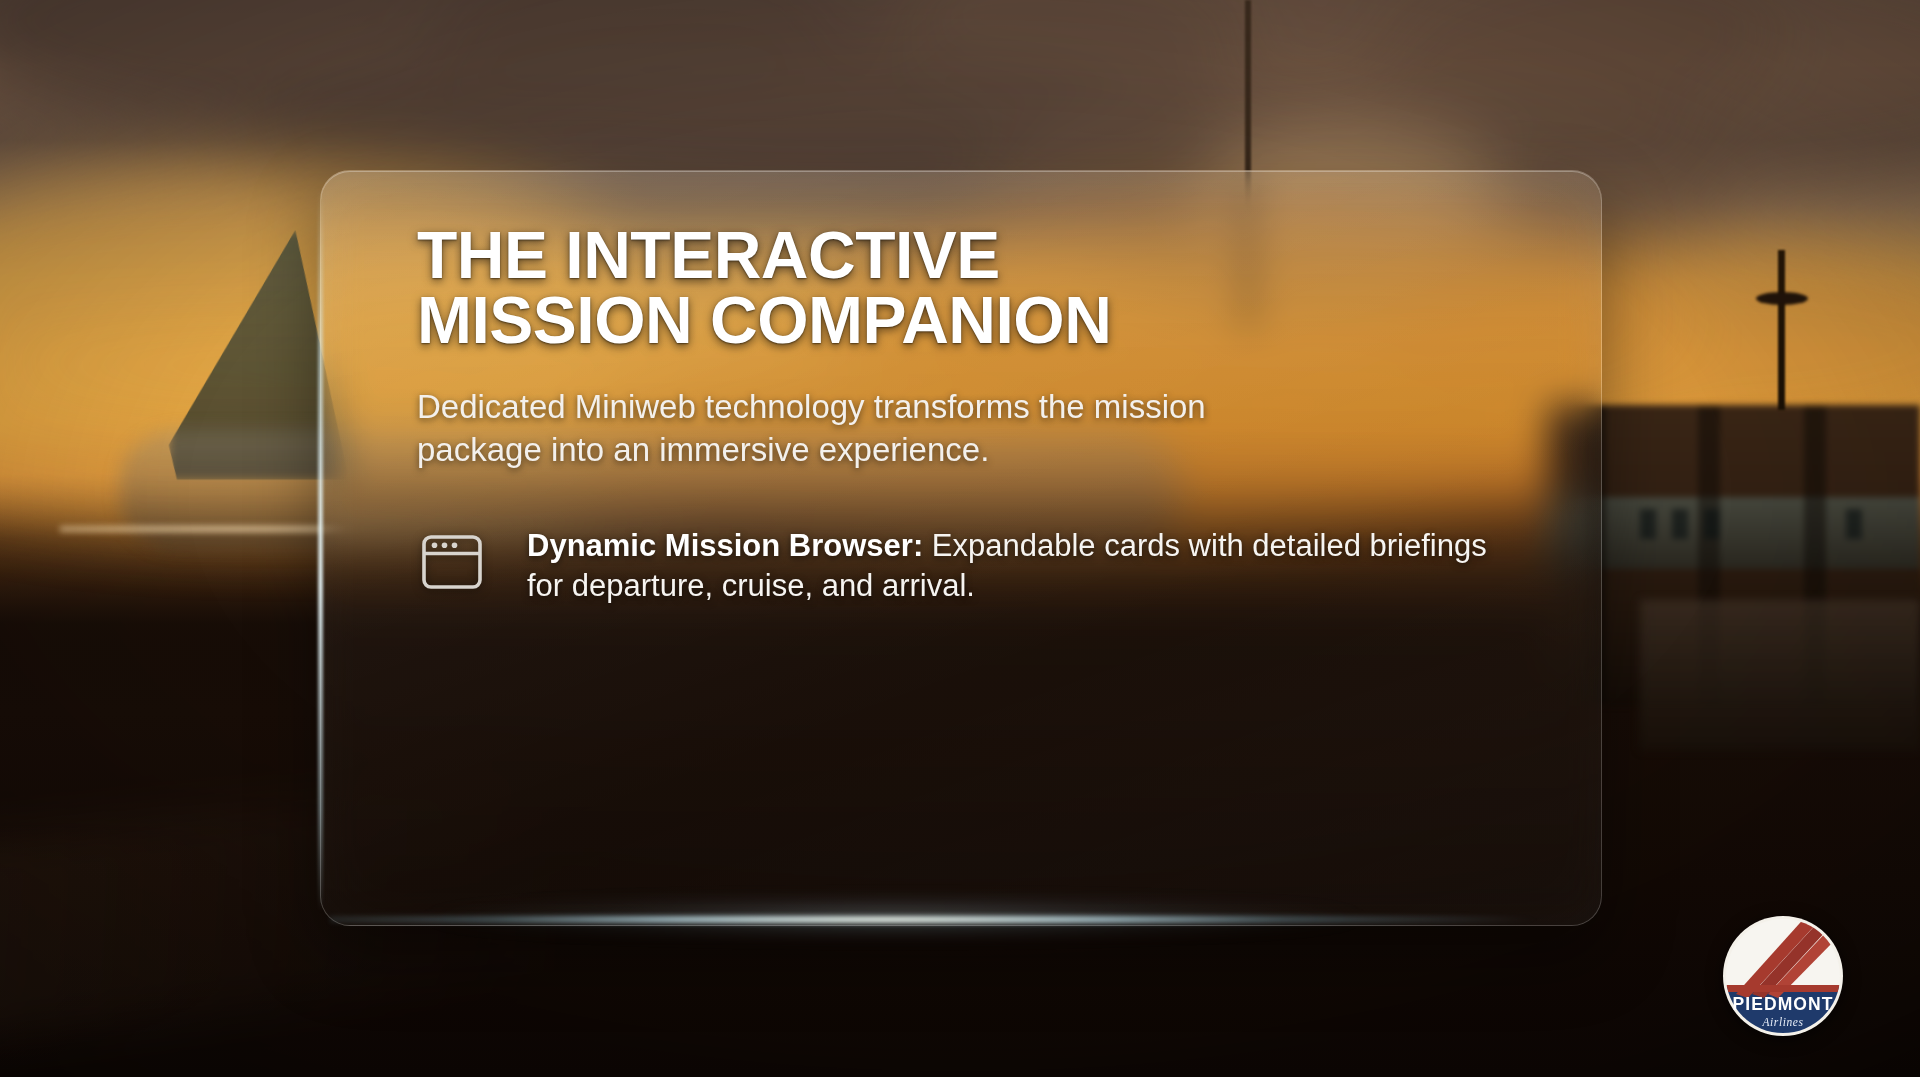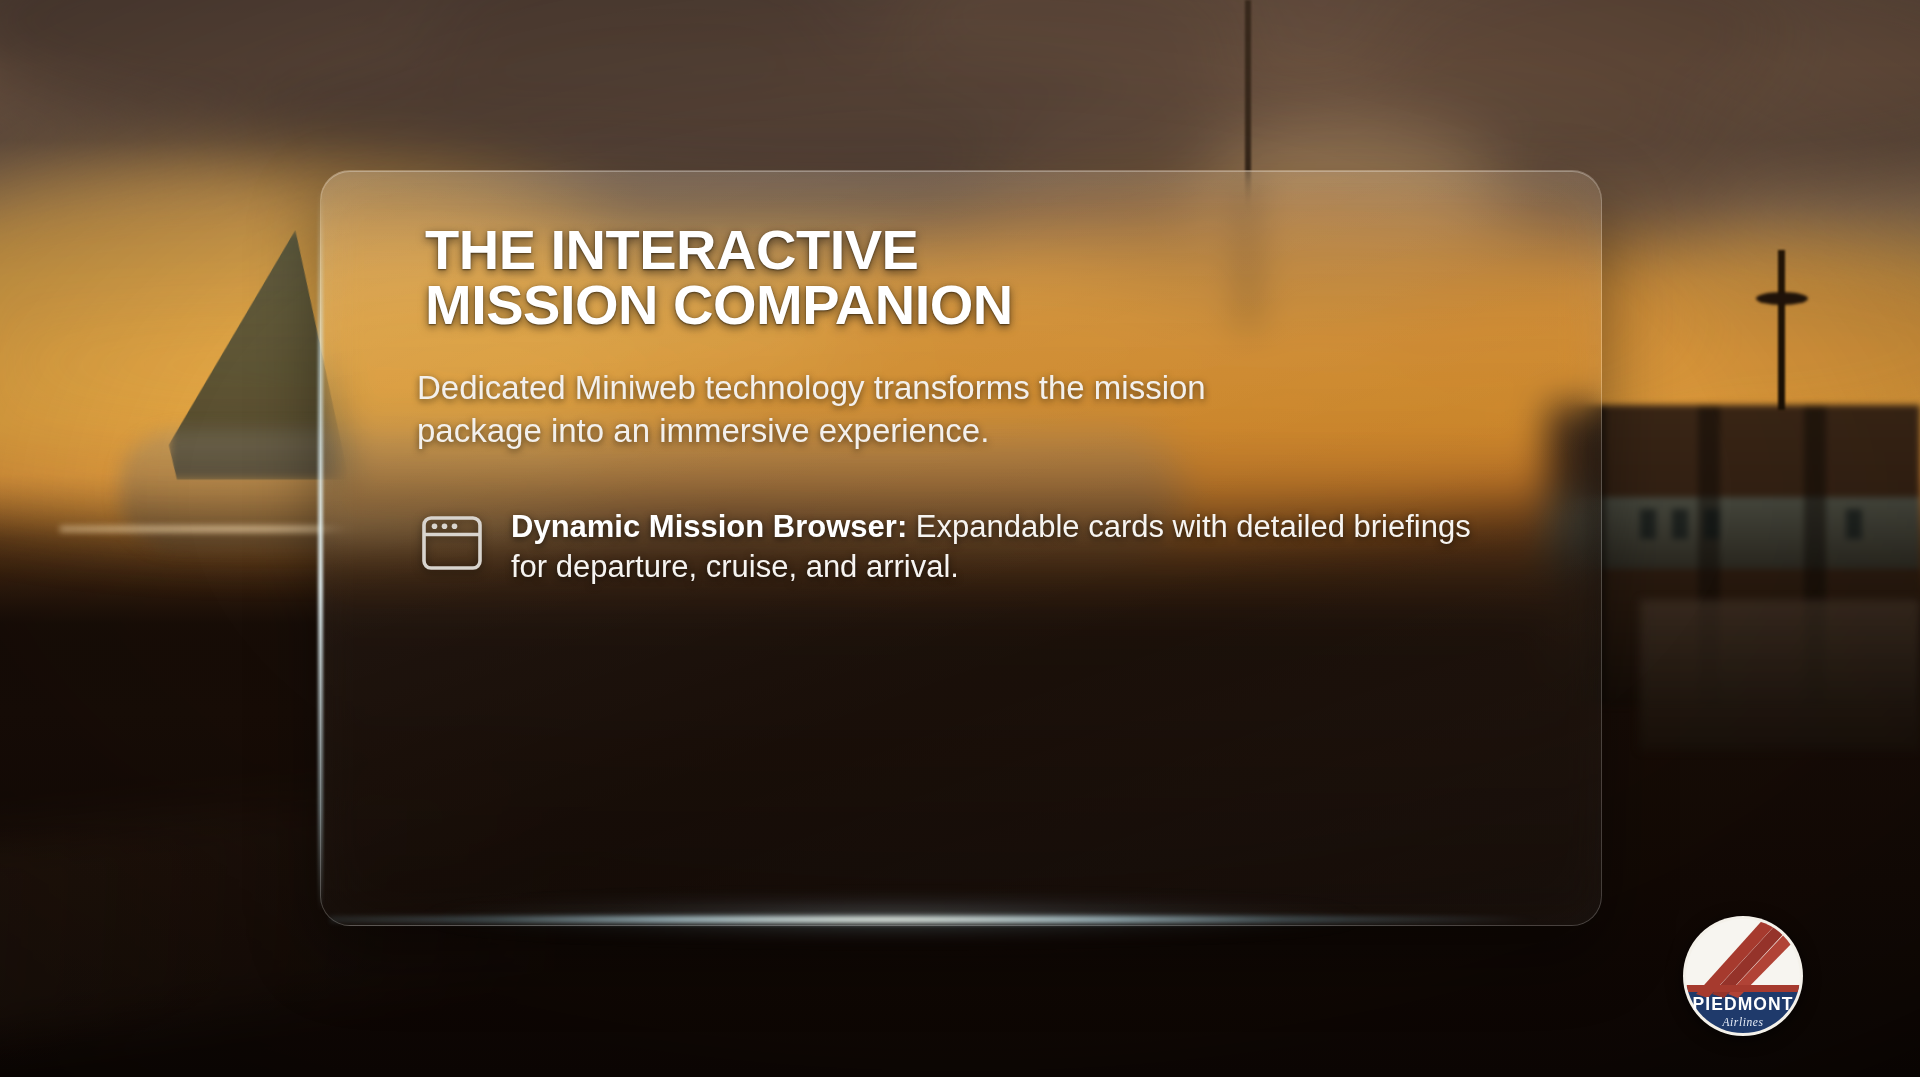--- a/index.html
+++ b/index.html
@@ -219,46 +219,45 @@
 
   
   .card-inner {
     position:relative;
     padding:52px 96px 0 96px;
     height:100%;
   }
 
   .headline {
     color:#ffffff;
-    font-size:56px;
+    font-size:66px;
     font-weight:bold;
     line-height:0.98;
     letter-spacing:-0.5px;
     text-shadow:0 3px 10px rgba(0,0,0,0.55), 0 1px 2px rgba(0,0,0,0.5);
     white-space:pre-line;
-    margin-left:8px;
   }
 
   .subhead {
     margin-top:34px;
     color:#f3f0ec;
     font-size:33px;
     font-weight:400;
     line-height:1.30;
     max-width:880px;
     text-shadow:0 2px 7px rgba(0,0,0,0.62);
     white-space:pre-line;
   }
 
   .features { margin-top:54px; }
 
   .feature {
     display:flex;
     align-items:flex-start;
-    gap:24px;
+    gap:40px;
     margin-bottom:34px;
     justify-content:center;
   }
   .feature-icon {
     flex:0 0 auto;
     width:70px; height:64px;
     display:flex; align-items:center; justify-content:center;
     margin-top:4px;
     filter:drop-shadow(0 2px 5px rgba(0,0,0,0.55));
   }
@@ -268,21 +267,21 @@
     font-size:31px;
     line-height:1.30;
     max-width:1010px;
     text-shadow:0 2px 7px rgba(0,0,0,0.66);
   }
   .feature-text b { font-weight:bold; color:#ffffff; }
 
   
   .logo {
     position:absolute;
-    left:1668px; top:898px;
+    left:1708px; top:898px;
     width:150px; height:150px;text-align:center;
   }
   .logo svg { display:block; filter:drop-shadow(0 3px 8px rgba(0,0,0,0.6)); }
 </style>
 </head>
 <body>
 
 <div id="stage">
 
   <div class="bg"></div>

